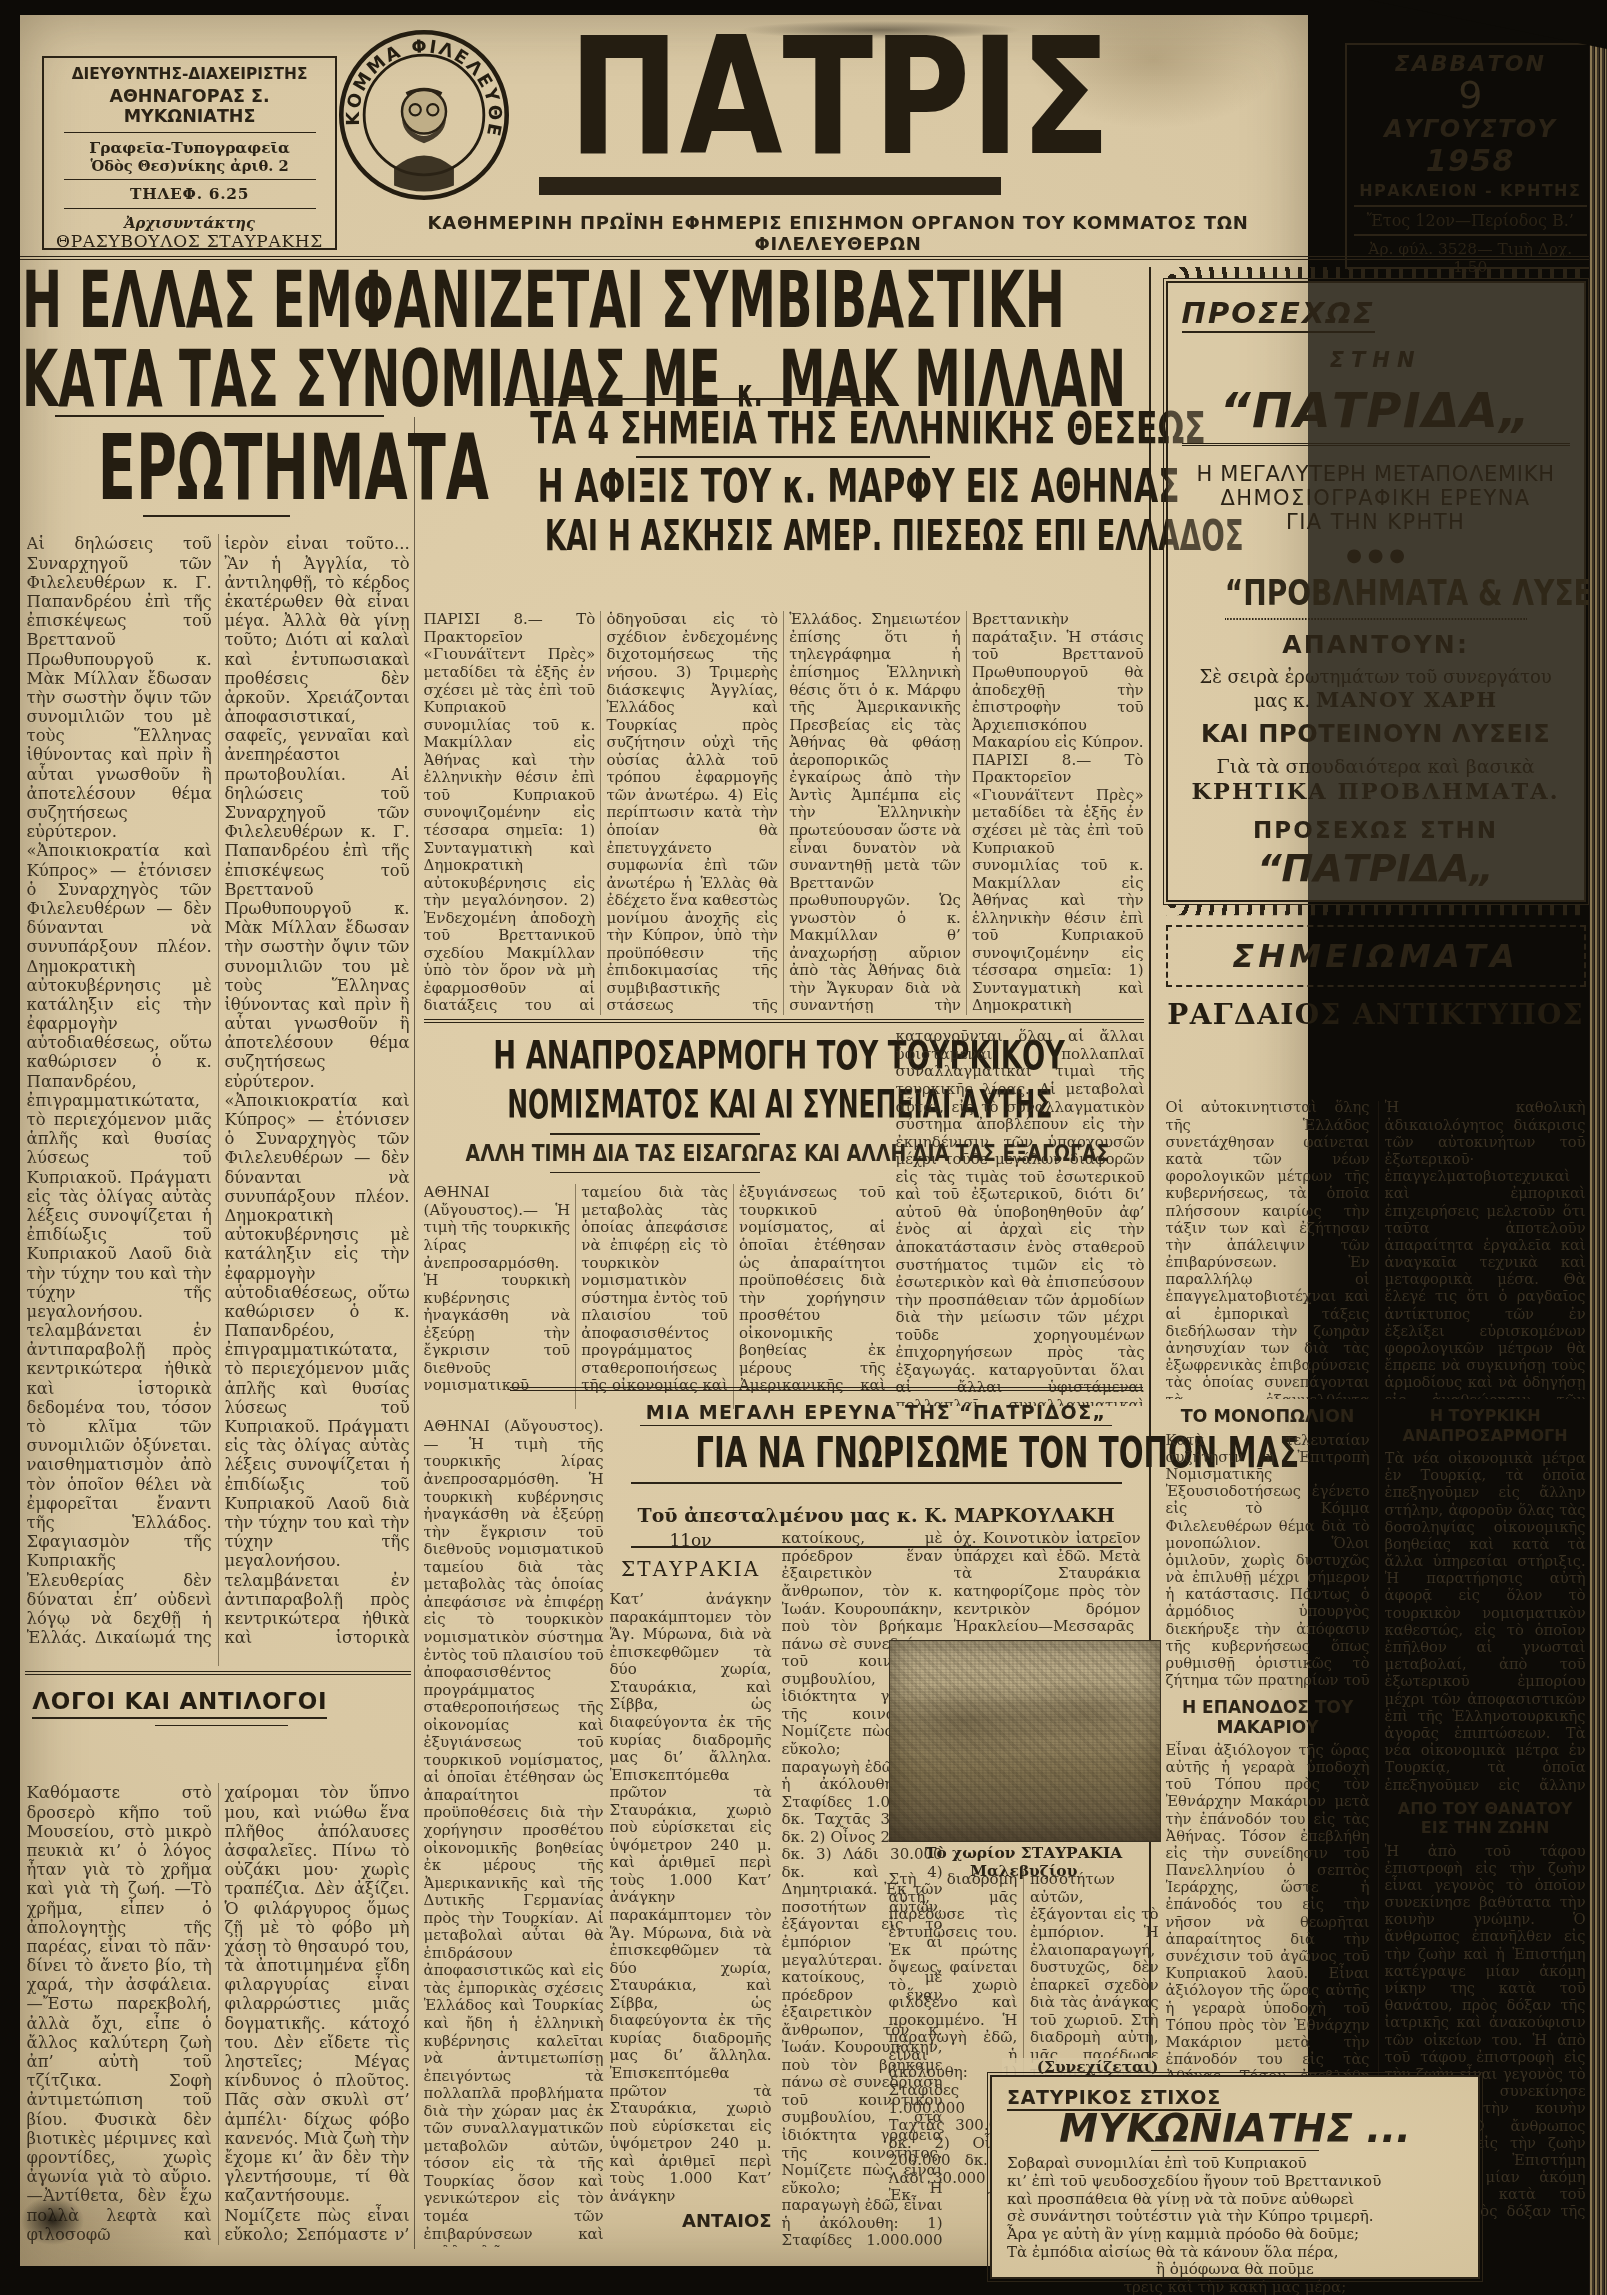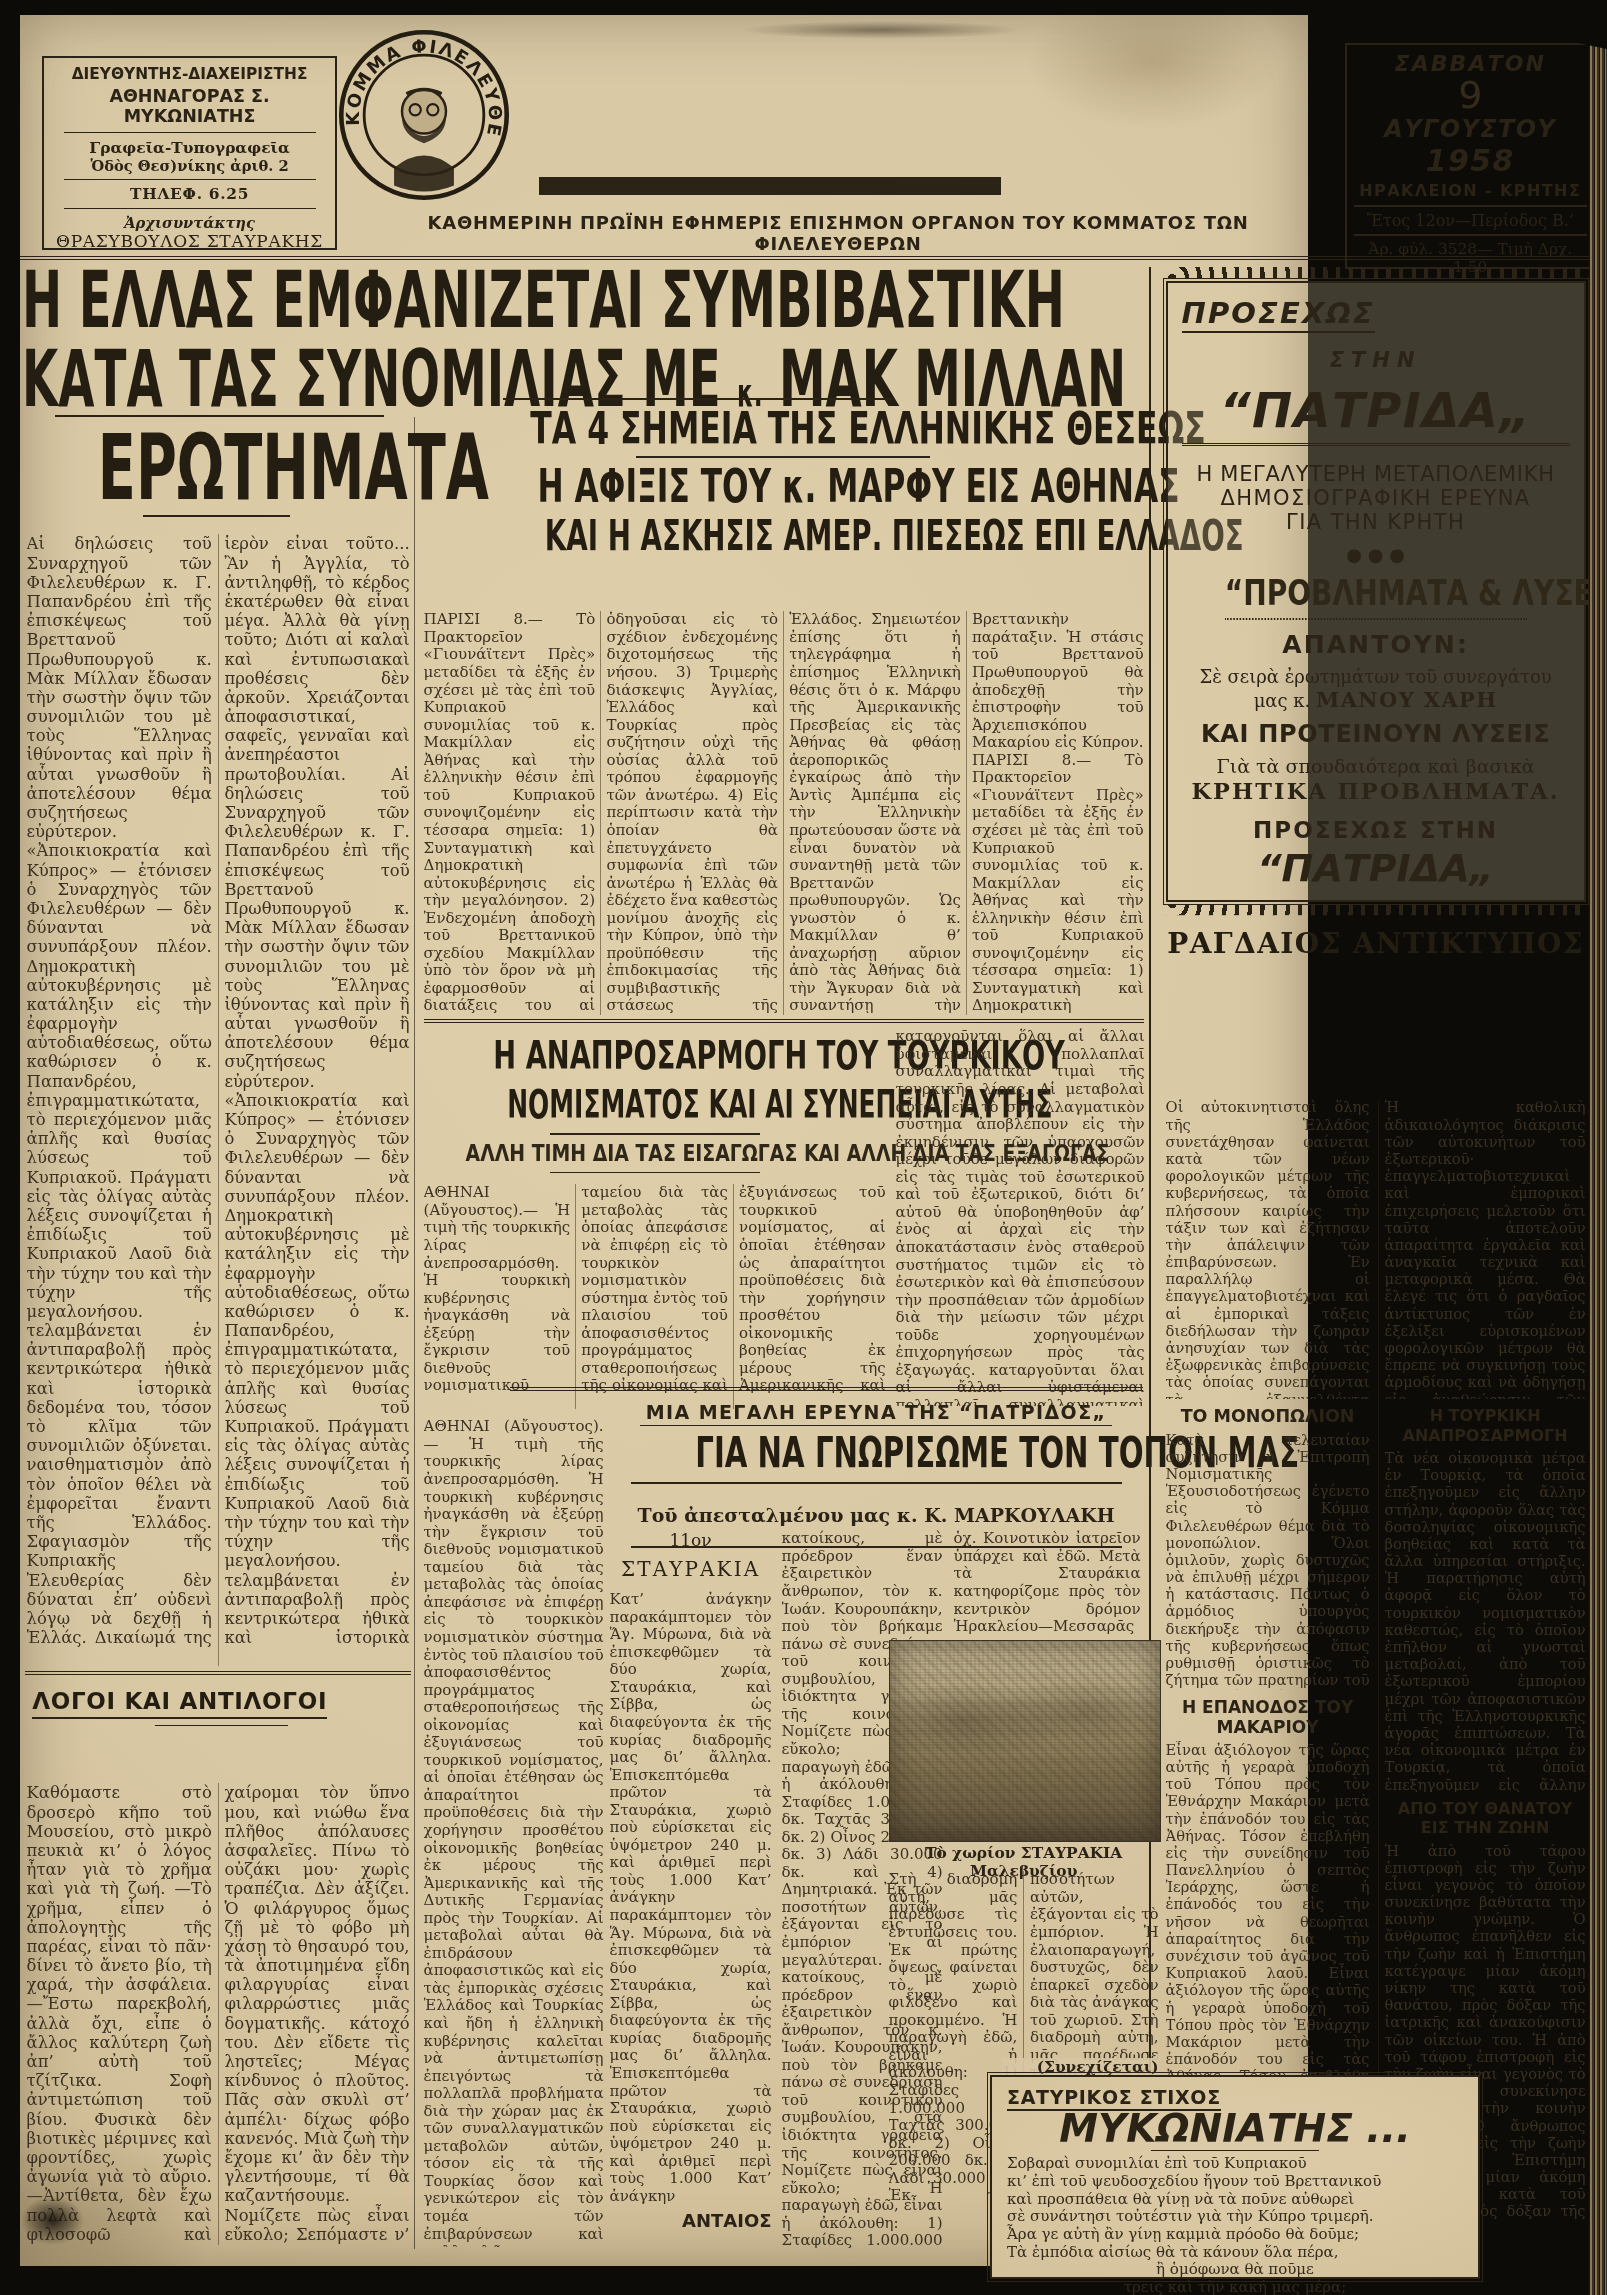--- a/index.html
+++ b/index.html
@@ -82,20 +82,23 @@
         </text>
         <path d="M33,80 Q50,66 67,80 L67,90 Q50,97 33,90 Z" fill="#2b2316" opacity="0.9"></path>
         <circle cx="50" cy="48" r="12.5" fill="#bfae87" stroke="#2b2316" stroke-width="1.4"></circle>
         <path d="M37.5,52 Q50,72 62.5,52 Q62,62 50,66 Q38,62 37.5,52 Z" fill="#2b2316" opacity="0.85"></path>
         <circle cx="45" cy="47" r="3.2" fill="none" stroke="#241d11" stroke-width="1.2"></circle>
         <circle cx="55" cy="47" r="3.2" fill="none" stroke="#241d11" stroke-width="1.2"></circle>
         <path d="M40,38 Q50,33 60,38" fill="none" stroke="#2b2316" stroke-width="2"></path>
       </svg>
     </div>
 
+    <div class="abs" style="left:490px;top:2.8px;width:650px;height:168px;">
+      <div class="cond sans b ink ctr" style="font-size:162px;line-height:159px;transform:scaleX(0.82);">ΠΑΤΡΙΣ</div>
+    </div>
     <div class="abs rule" style="left:519px;top:162px;width:462px;height:18px;"></div>
 
     <div class="abs ctr sans b" style="left:336px;top:197px;width:965px;font-size:18px;letter-spacing:0.7px;color:#2b2316;">ΚΑΘΗΜΕΡΙΝΗ ΠΡΩΪΝΗ ΕΦΗΜΕΡΙΣ ΕΠΙΣΗΜΟΝ ΟΡΓΑΝΟΝ ΤΟΥ ΚΟΜΜΑΤΟΣ ΤΩΝ ΦΙΛΕΛΕΥΘΕΡΩΝ</div>
 
     <div class="abs" style="left:1325px;top:28px;width:239px;height:210px;border:2.1px double #2b2316;border-right:none;padding:5.6px 4.2px;">
       <div class="ctr sans b i" style="font-size:22px;letter-spacing:2.1px;">ΣΑΒΒΑΤΟΝ</div>
       <div class="ctr sans" style="font-size:38px;line-height:39px;color:#342b1c;">9</div>
       <div class="ctr sans b i" style="font-size:24px;letter-spacing:1.4px;">ΑΥΓΟΥΣΤΟΥ</div>
       <div class="ctr sans b i" style="font-size:30px;letter-spacing:1.4px;">1958</div>
       <div class="ctr sans b" style="font-size:16px;letter-spacing:1.4px;margin-top:2.8px;">ΗΡΑΚΛΕΙΟΝ - ΚΡΗΤΗΣ</div>
@@ -205,20 +208,23 @@
           <span class="b" style="font-size:21px;letter-spacing:1.4px;">ΜΑΝΟΥ ΧΑΡΗ</span>
         </div>
         <div class="ctr sans b" style="font-size:24px;margin-top:8.4px;letter-spacing:0.7px;">ΚΑΙ ΠΡΟΤΕΙΝΟΥΝ ΛΥΣΕΙΣ</div>
         <div class="ctr" style="font-size:19px;margin-top:7px;">Γιὰ τὰ σπουδαιότερα καὶ βασικὰ</div>
         <div class="ctr b" style="font-size:22.4px;letter-spacing:2.1px;margin-top:1px;">ΚΡΗΤΙΚΑ ΠΡΟΒΛΗΜΑΤΑ.</div>
         <div class="ctr sans b" style="font-size:23px;letter-spacing:2.1px;margin-top:12.6px;">ΠΡΟΣΕΧΩΣ ΣΤΗΝ</div>
         <div class="ctr sans b i" style="font-size:38px;margin-top:2.8px;">“ΠΑΤΡΙΔΑ„</div>
       </div>
       <div class="scallop" style="transform:scaleY(-1);margin-top:2.8px;"></div>
 
+      <div class="zigzag ctr" style="margin-top:9.8px;padding:9.8px 0;">
+        <span class="sans b i" style="font-size:32px;letter-spacing:4.2px;">ΣΗΜΕΙΩΜΑΤΑ</span>
+      </div>
       <div class="ctr" style="margin-top:11.2px;">
         <span class="subhead-serif" style="font-size:28px;letter-spacing:1.4px;">ΡΑΓΔΑΙΟΣ ΑΝΤΙΚΤΥΠΟΣ</span>
       </div>
     </div>
 
     <div class="abs" style="left:1146px;top:1083px;width:204px;height:1151px;overflow:hidden;">
       <div class="body-txt" style="font-size:14.7px;height:301px;">Οἱ αὐτοκινητισταὶ ὅλης τῆς Ἑλλάδος συνετάχθησαν φαίνεται κατὰ τῶν νέων φορολογικῶν μέτρων τῆς κυβερνήσεως, τὰ ὁποῖα πλήσσουν καιρίως τὴν τάξιν των καὶ ἐζήτησαν τὴν ἀπάλειψιν τῶν ἐπιβαρύνσεων. Ἐν παραλλήλῳ οἱ ἐπαγγελματοβιοτέχναι καὶ αἱ ἐμπορικαὶ τάξεις διεδήλωσαν τὴν ζωηρὰν ἀνησυχίαν των διὰ τὰς ἐξωφρενικὰς ἐπιβαρύνσεις τὰς ὁποίας συνεπάγονται τὰ ἐξαγγελθέντα οἰκονομικὰ μέτρα, μελανωτέρα δὲ ὅλων ἡ ἀδικαιολόγητος διάκρισις τῶν αὐτοκινήτων.</div>
       <div class="ctr sans b" style="font-size:17.5px;margin:7px 0 4.2px;">ΤΟ ΜΟΝΟΠΩΛΙΟΝ</div>
       <div class="body-txt" style="font-size:14.7px;height:259px;">Κατὰ τελευταίαν συζήτησιν ἡ Ἐπιτροπὴ Νομισματικῆς Ἐξουσιοδοτήσεως ἐγένετο εἰς τὸ Κόμμα Φιλελευθέρων θέμα διὰ τὸ μονοπώλιον. Ὅλοι ὁμιλοῦν, χωρὶς δυστυχῶς νὰ ἐπιλυθῇ μέχρι σήμερον ἡ κατάστασις. Πάντως ὁ ἁρμόδιος ὑπουργὸς διεκήρυξε τὴν ἀπόφασιν τῆς κυβερνήσεως ὅπως ρυθμισθῇ ὁριστικῶς τὸ ζήτημα τῶν πρατηρίων τοῦ μονοπωλίου καὶ τῶν τιμῶν τῶν εἰδῶν.</div>
       <div class="ctr sans b" style="font-size:17px;margin:7px 0 4.2px;">Η ΕΠΑΝΟΔΟΣ ΤΟΥ ΜΑΚΑΡΙΟΥ</div>

